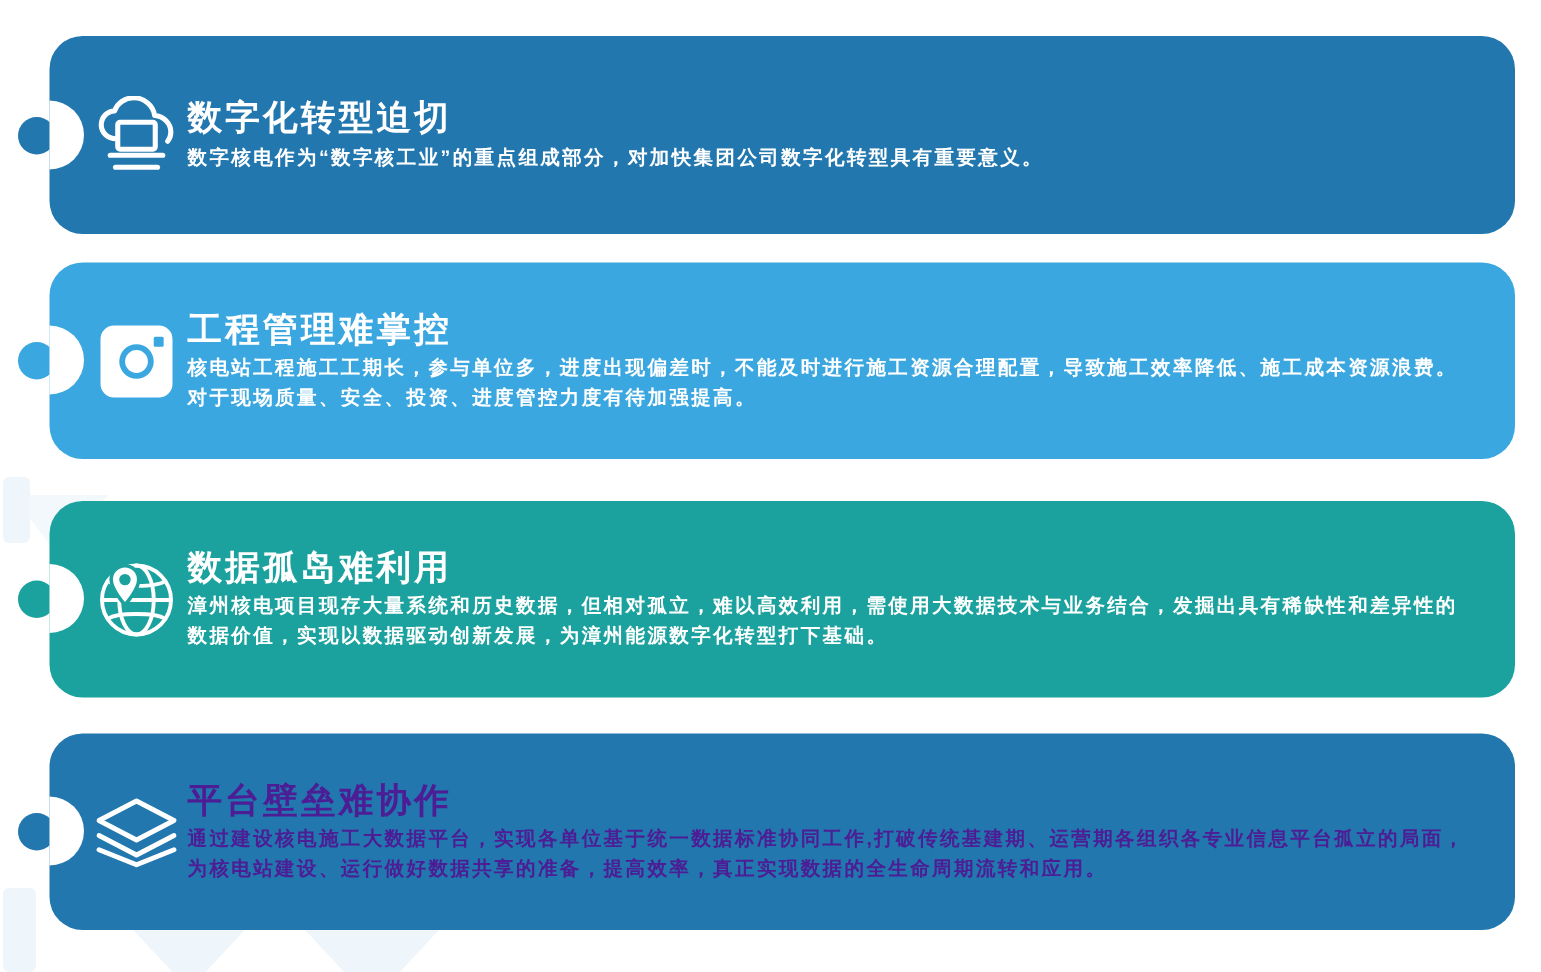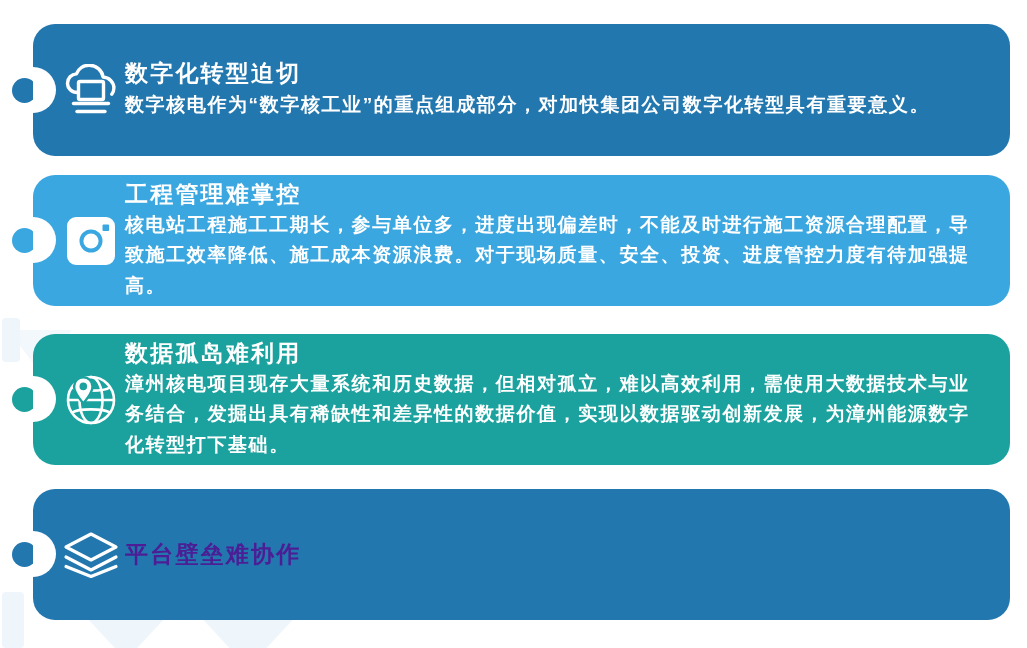--- a/index.html
+++ b/index.html
@@ -96,21 +96,21 @@
   .card-title {
     font-size: 23px;
     font-weight: bold;
     letter-spacing: 2.2px;
     line-height: 1.25;
     margin-bottom: 2px;
     white-space: nowrap;
   }
 
   .card-desc {
-    font-size: 19px;
+    font-size: 13px;
     font-weight: bold;
     letter-spacing: 1.6px;
     line-height: 1.6;
   }
 
   
   #row-0 { top: 24px;  height: 132px; }
   #row-1 { top: 175px; height: 131px; }
   #row-2 { top: 334px; height: 131px; }
   #row-3 { top: 489px; height: 131px; }
@@ -213,17 +213,18 @@
     <div class="card-inner">
       <div class="icon-slot">
         <svg width="56" height="48" viewBox="0 0 56 48" fill="none" stroke="#ffffff" stroke-width="3.2" stroke-linecap="round" stroke-linejoin="round">
           <path d="M28 3 L53 16 L28 29 L3 16 Z"></path>
           <path d="M3 26 L28 39 L53 26"></path>
           <path d="M3 35.5 L28 45.5 L53 35.5"></path>
         </svg>
       </div>
       <div class="text-slot" style="color: #4c1d95;">
         <div class="card-title">平台壁垒难协作</div>
+        <div class="card-desc">通过建设核电施工大数据平台，实现各单位基于统一数据标准协同工作,打破传统基建期、运营期各组织各专业信息平台孤立的局面，为核电站建设、运行做好数据共享的准备，提高效率，真正实现数据的全生命周期流转和应用。</div>
       </div>
     </div>
   </div>
 
 </div>
 
 </body></html>

